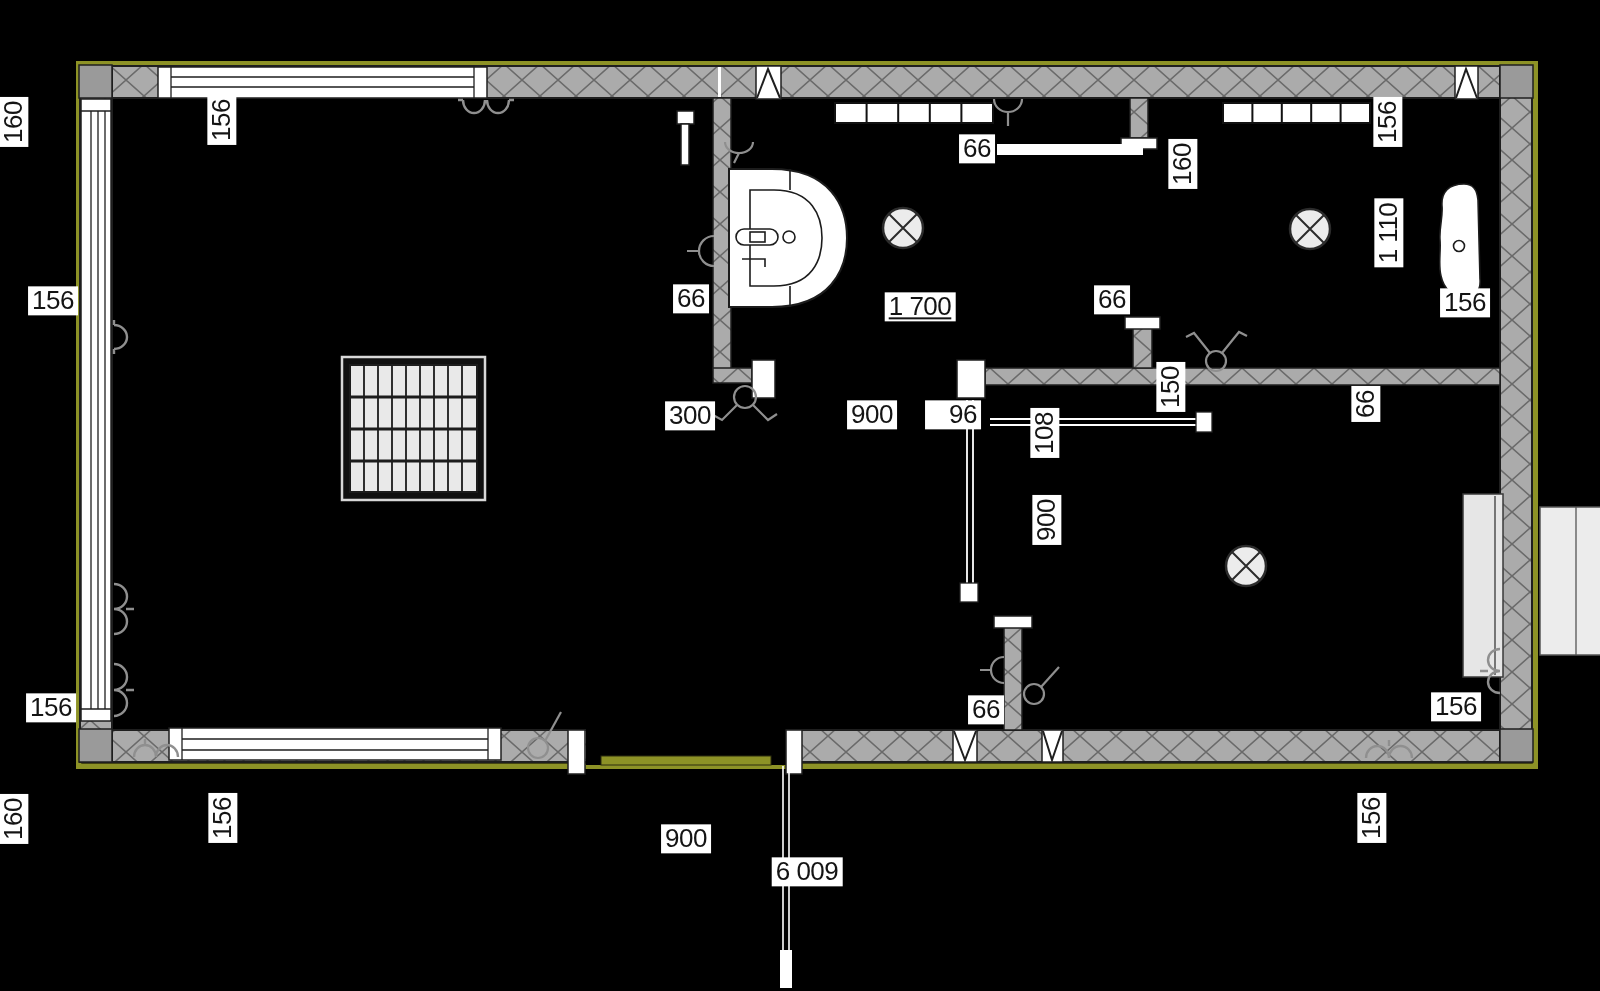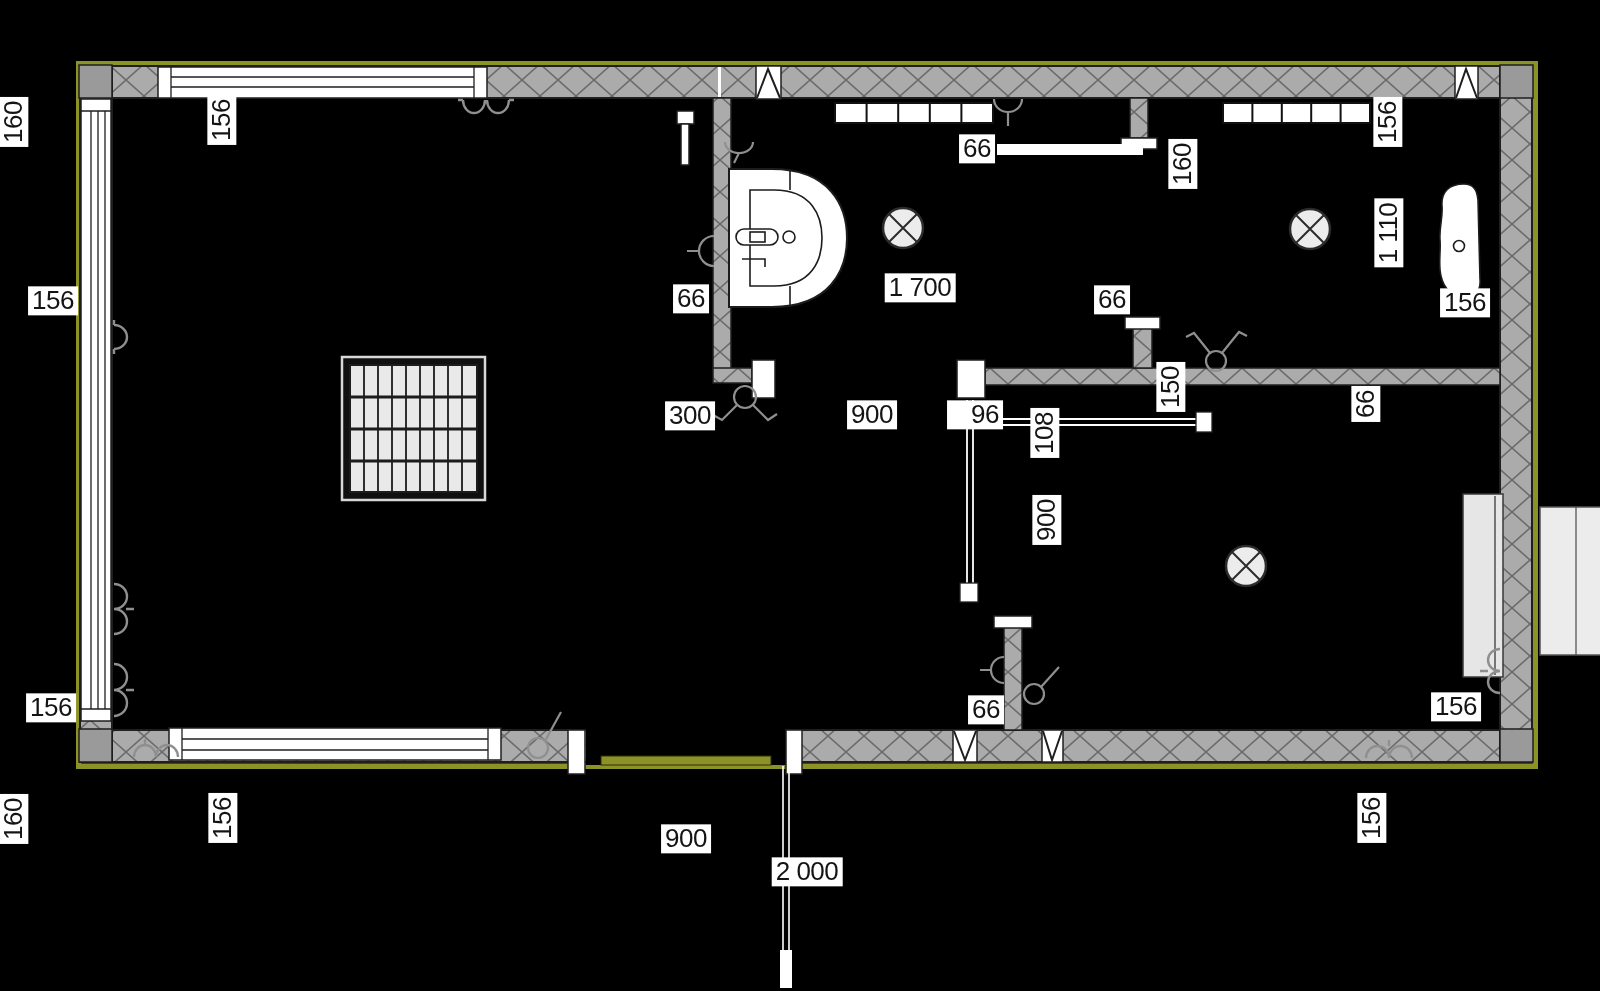--- a/index.html
+++ b/index.html
@@ -210,32 +210,32 @@
 
 <div>
       <div class="dim rot" style="left: 14px; top: 122px;">160</div>
       <div class="dim rot" style="left: 222px; top: 120px;">156</div>
       <div class="dim" style="left: 53px; top: 301px;">156</div>
       <div class="dim" style="left: 51px; top: 708px;">156</div>
       <div class="dim rot" style="left: 14px; top: 819px;">160</div>
       <div class="dim rot" style="left: 223px; top: 818px;">156</div>
       <div class="dim" style="left: 977px; top: 149px;">66</div>
       <div class="dim" style="left: 691px; top: 299px;">66</div>
-      <div class="dim" style="left: 920px; top: 288px;">1 700</div>
+      <div class="dim" style="left: 920px; top: 307px; text-decoration: underline;">1 700</div>
       <div class="dim" style="left: 1112px; top: 300px;">66</div>
       <div class="dim rot" style="left: 1388px; top: 122px;">156</div>
       <div class="dim rot" style="left: 1183px; top: 164px;">160</div>
       <div class="dim rot" style="left: 1389px; top: 233px;">1 110</div>
       <div class="dim" style="left: 1465px; top: 303px;">156</div>
       <div class="dim" style="left: 690px; top: 416px;">300</div>
       <div class="dim" style="left: 872px; top: 415px;">900</div>
-      <div class="dim" style="left: 975px; top: 415px; padding-left: 24px;">96</div>
+      <div class="dim" style="left: 953px; top: 415px; padding-left: 24px;">96</div>
       <div class="dim rot" style="left: 1045px; top: 433px;">108</div>
       <div class="dim rot" style="left: 1171px; top: 387px;">150</div>
       <div class="dim rot" style="left: 1366px; top: 404px;">66</div>
       <div class="dim rot" style="left: 1047px; top: 520px;">900</div>
       <div class="dim" style="left: 986px; top: 710px;">66</div>
       <div class="dim" style="left: 1456px; top: 707px;">156</div>
       <div class="dim rot" style="left: 1372px; top: 818px;">156</div>
       <div class="dim" style="left: 686px; top: 839px;">900</div>
-      <div class="dim" style="left: 807px; top: 872px;">2 000</div>
+      <div class="dim" style="left: 807px; top: 872px;">6 009</div>
     </div>
 </div>
 
 </body></html>

